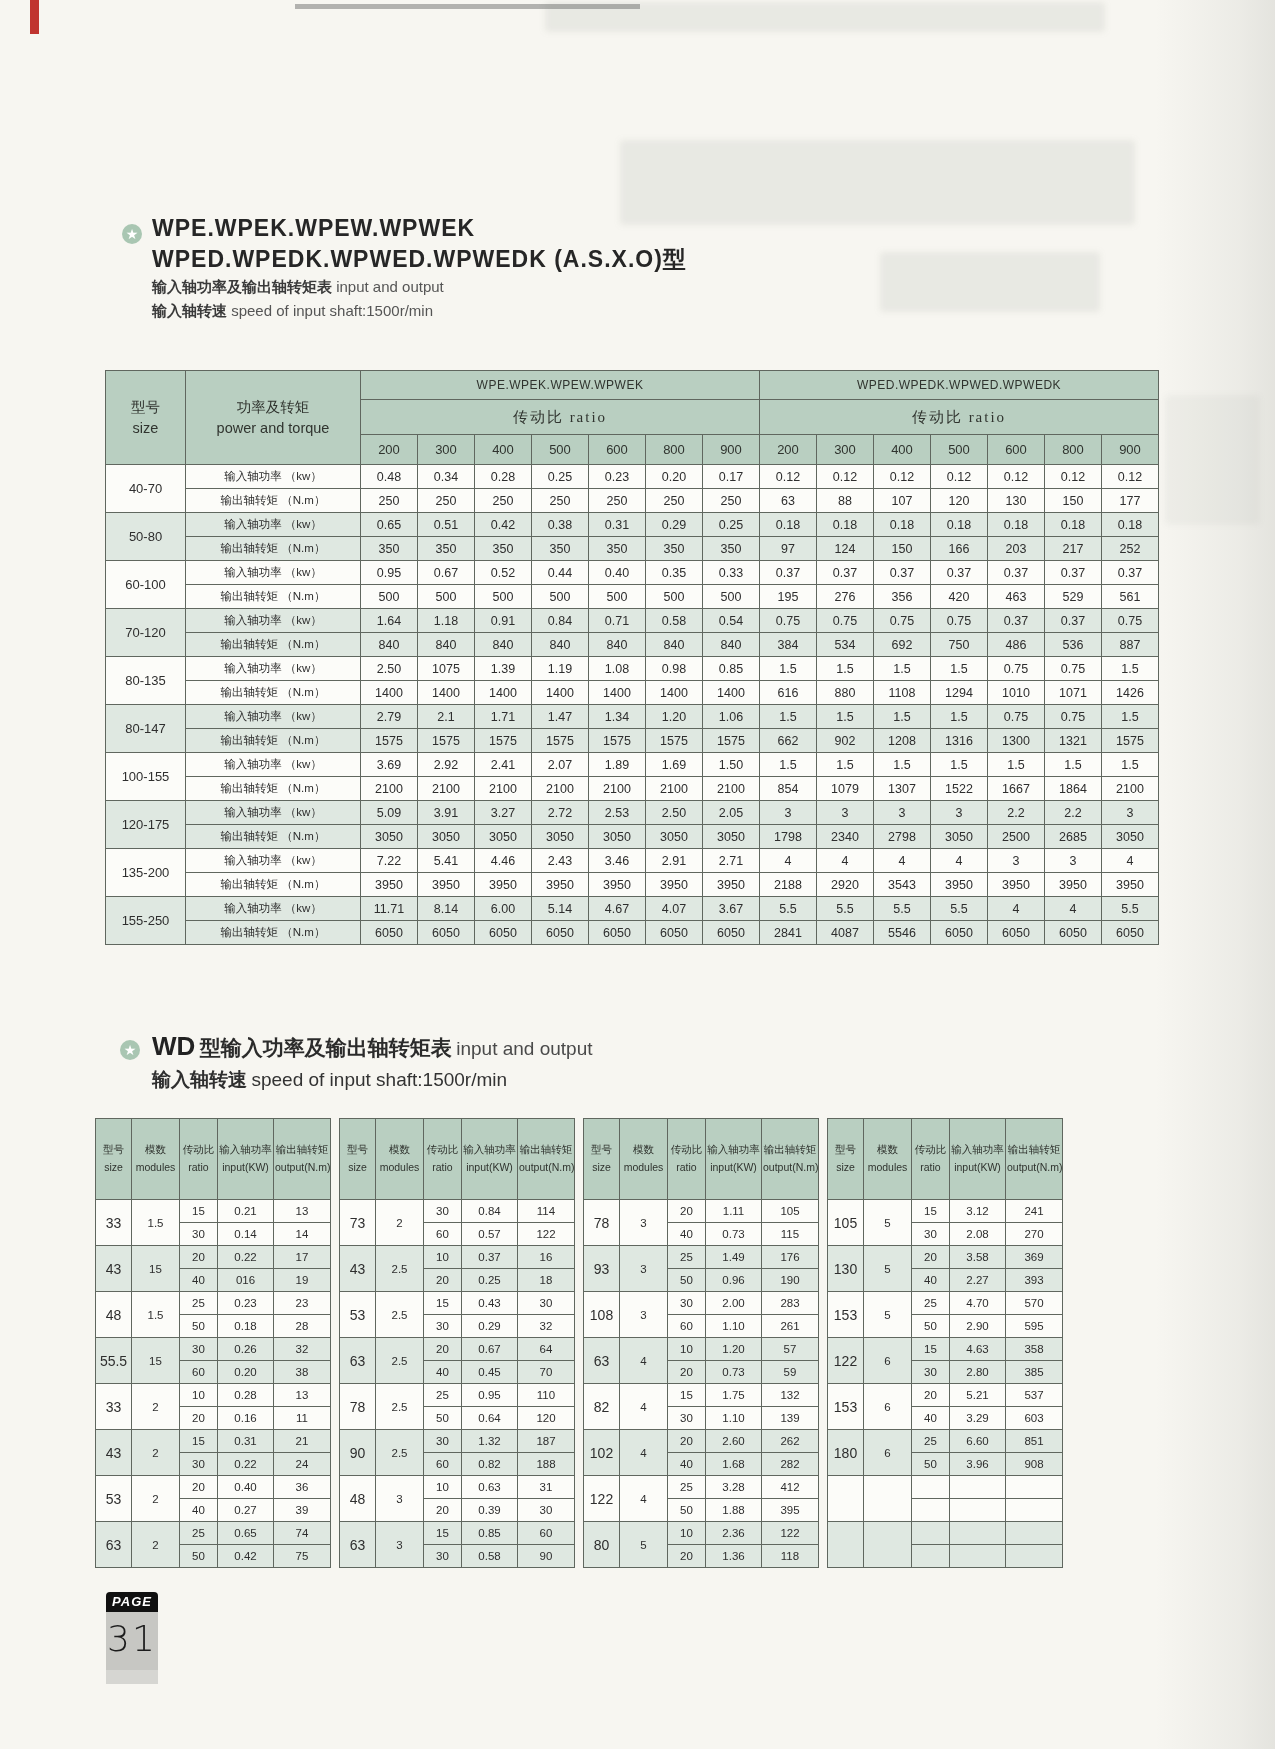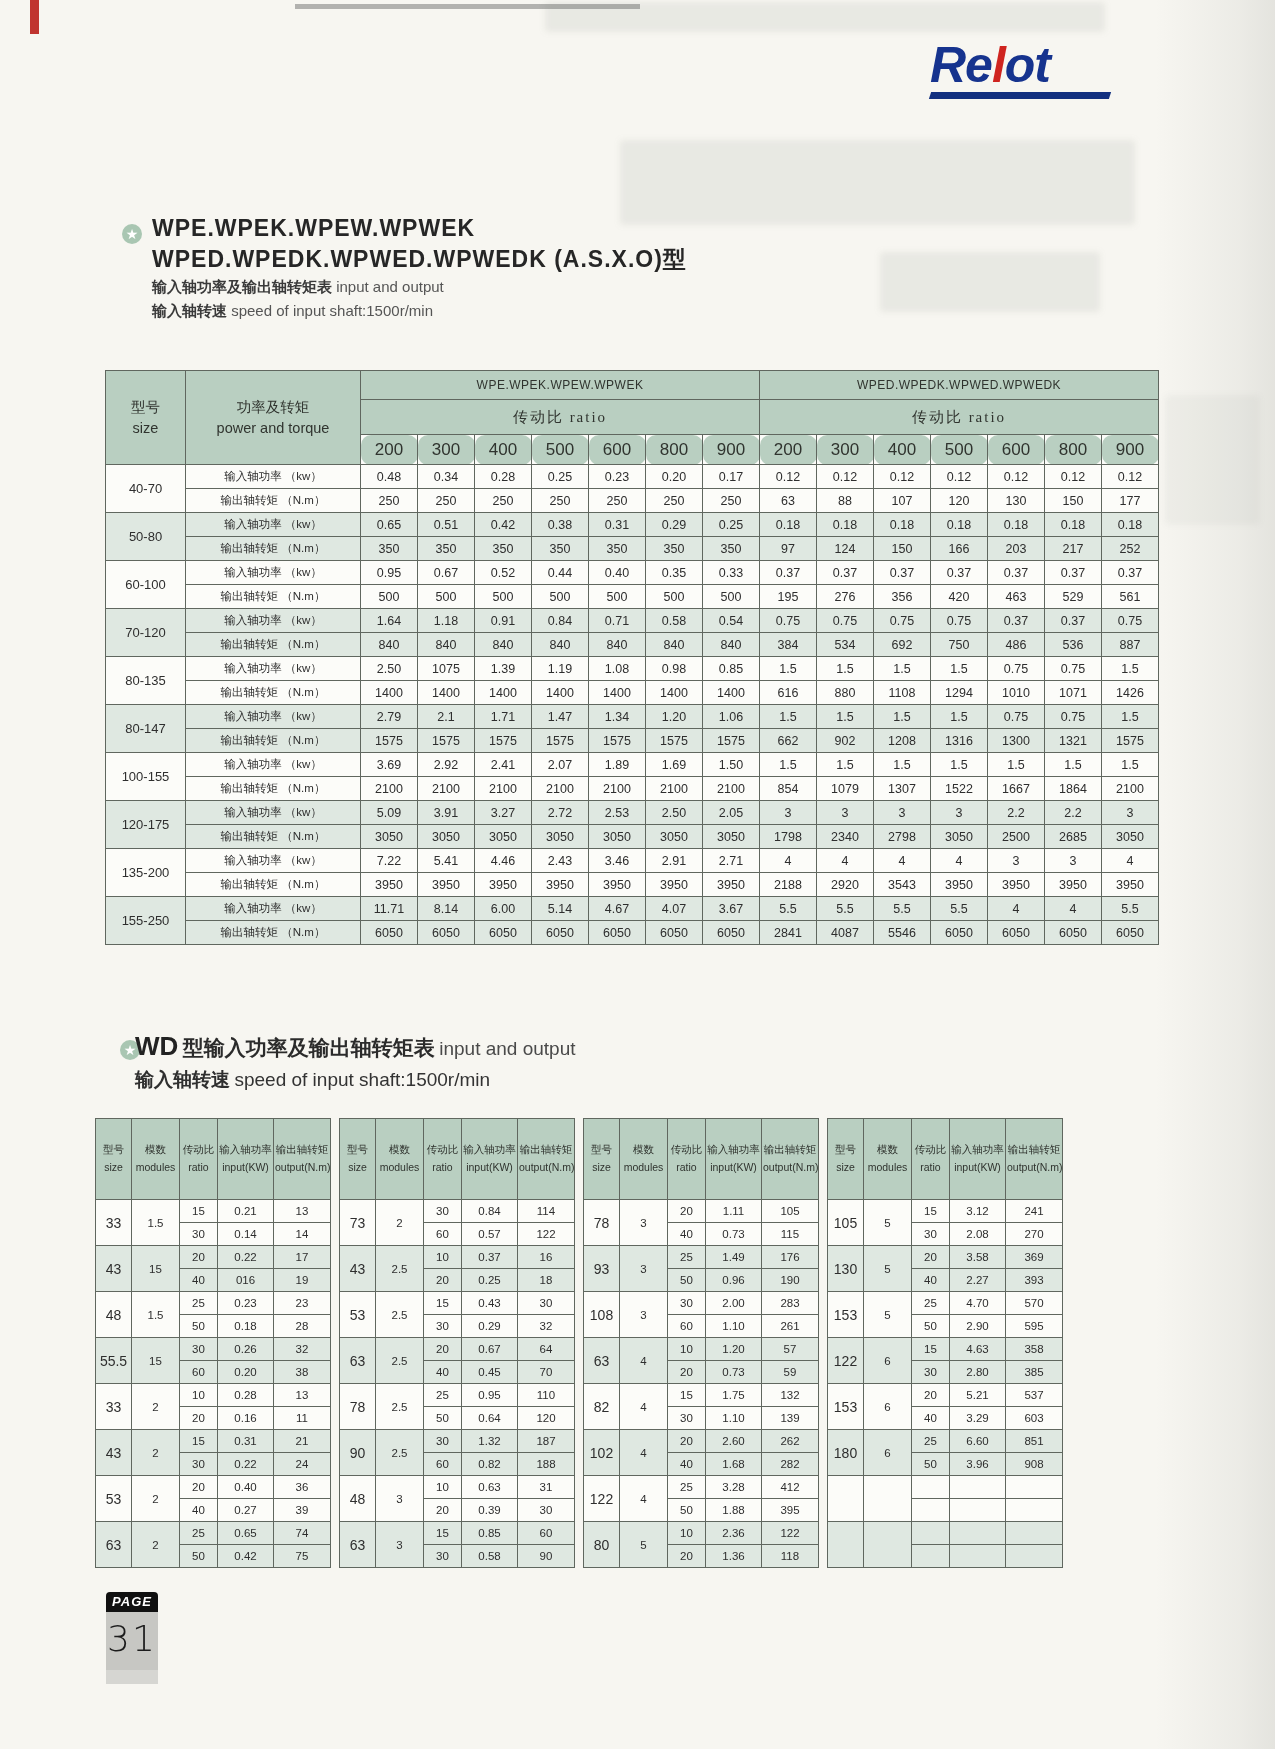--- a/index.html
+++ b/index.html
@@ -24,35 +24,35 @@
   .logo-red{color:#cf241f;}
   .logo-bar{margin-top:2px;height:7px;background:#12307f;transform:skewX(-18deg);}
   
   .star-icon{position:absolute;width:20px;height:20px;border-radius:50%;
     background:#a9c6b2;color:#ffffff;font-size:14px;line-height:20px;text-align:center;}
   .sec1{position:absolute;left:152px;top:213px;}
   .sec1 .t1,.sec1 .t2{font-size:23px;font-weight:bold;letter-spacing:1px;color:#262626;line-height:1.35;}
   .sub{font-size:15px;color:#3a3a3a;line-height:1.3;margin-top:2px;}
   .sub .zh{font-weight:bold;font-family:Liberation Mono, monospace;}
   .sub .en{color:#555;}
-  .sec2{position:absolute;left:135px;top:1028px;line-height:1.45;}
+  .sec2{position:absolute;left:152px;top:1028px;line-height:1.45;}
   .sec2 .wd{font-size:26px;font-weight:bold;color:#222;}
   .sec2 .zh{font-size:21px;font-weight:bold;color:#2b2b2b;}
   .sec2 .en{font-size:19px;color:#4a4a4a;}
   .sec2 .l2 .zh2{font-size:19px;font-weight:bold;}
   .sec2 .l2 .en2{font-size:19px;color:#333;font-weight:normal;}
   
   .main{position:absolute;left:105px;top:370px;border-collapse:collapse;table-layout:fixed;
         background:#fcfcf9;}
   .main th,.main td{border:1px solid #60675f;overflow:hidden;white-space:nowrap;}
   .main thead th{background:#b9cfc1;font-weight:normal;color:#30342f;}
   .hsize,.hpower{font-size:14.5px;line-height:1.4;}
   .hgroup{font-size:12px;height:26px;letter-spacing:.5px;}
   .hratio{font-size:15px;height:32px;letter-spacing:2px;font-family:Liberation Serif, serif;}
-  .hnum{font-size:17px;height:27px;border-radius:10px;}
+  .hnum{font-size:13px;height:27px;}
   .main tbody tr{height:24px;background:#fcfcf9;}
   .main tbody tr.alt{background:#dfe8e1;}
   .main td{font-size:12.5px;text-align:center;color:#2e2e2e;}
   .main td.clabel{font-size:11.5px;}
   .main td.csize{font-size:13px;}
   
   .note{position:absolute;left:105px;top:953px;font-size:17.5px;color:#2c2c2c;font-weight:bold;letter-spacing:.5px;}
   
   .wd-wrap{position:absolute;left:95px;top:1118px;display:flex;gap:8px;}
   table.wd{border-collapse:collapse;table-layout:fixed;width:235px;background:#fcfcf9;}
@@ -78,24 +78,20 @@
 
   <div class="artifact edge-shade"></div>
   <div class="artifact red-tick"></div>
   <div class="artifact top-line"></div>
   <div class="artifact ghost g1"></div>
   <div class="artifact ghost g2"></div>
   <div class="artifact ghost g3"></div>
   <div class="artifact ghost g4"></div>
   <div class="artifact ghost g5"></div>
 
-  <div class="logo">
-    <div class="logo-text"><span class="logo-blue">Re</span><span class="logo-red">l</span><span class="logo-blue">ot</span></div>
-    <div class="logo-bar"></div>
-  </div>
 
   <span class="star-icon" style="left:122px;top:224px;">★</span>
   <div class="sec1">
     <div class="t1">WPE.WPEK.WPEW.WPWEK</div>
     <div class="t2">WPED.WPEDK.WPWED.WPWEDK (A.S.X.O)型</div>
     <div class="sub"><span class="zh">输入轴功率及输出轴转矩表</span> <span class="en">input and output</span></div>
     <div class="sub"><span class="zh">输入轴转速</span> <span class="en">speed of input shaft:1500r/min</span></div>
   </div>
 
   <table class="main">

